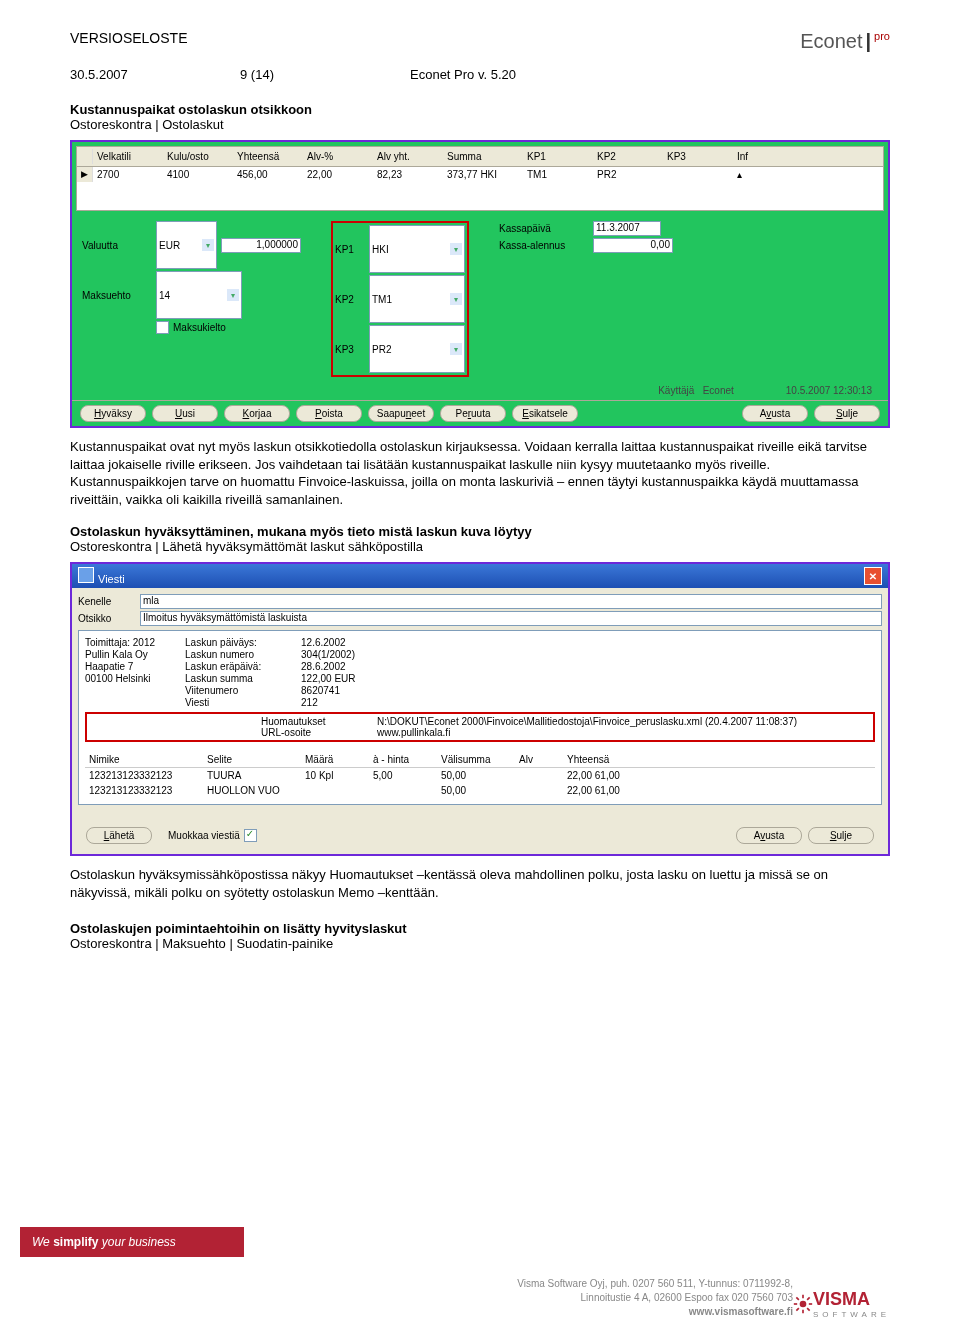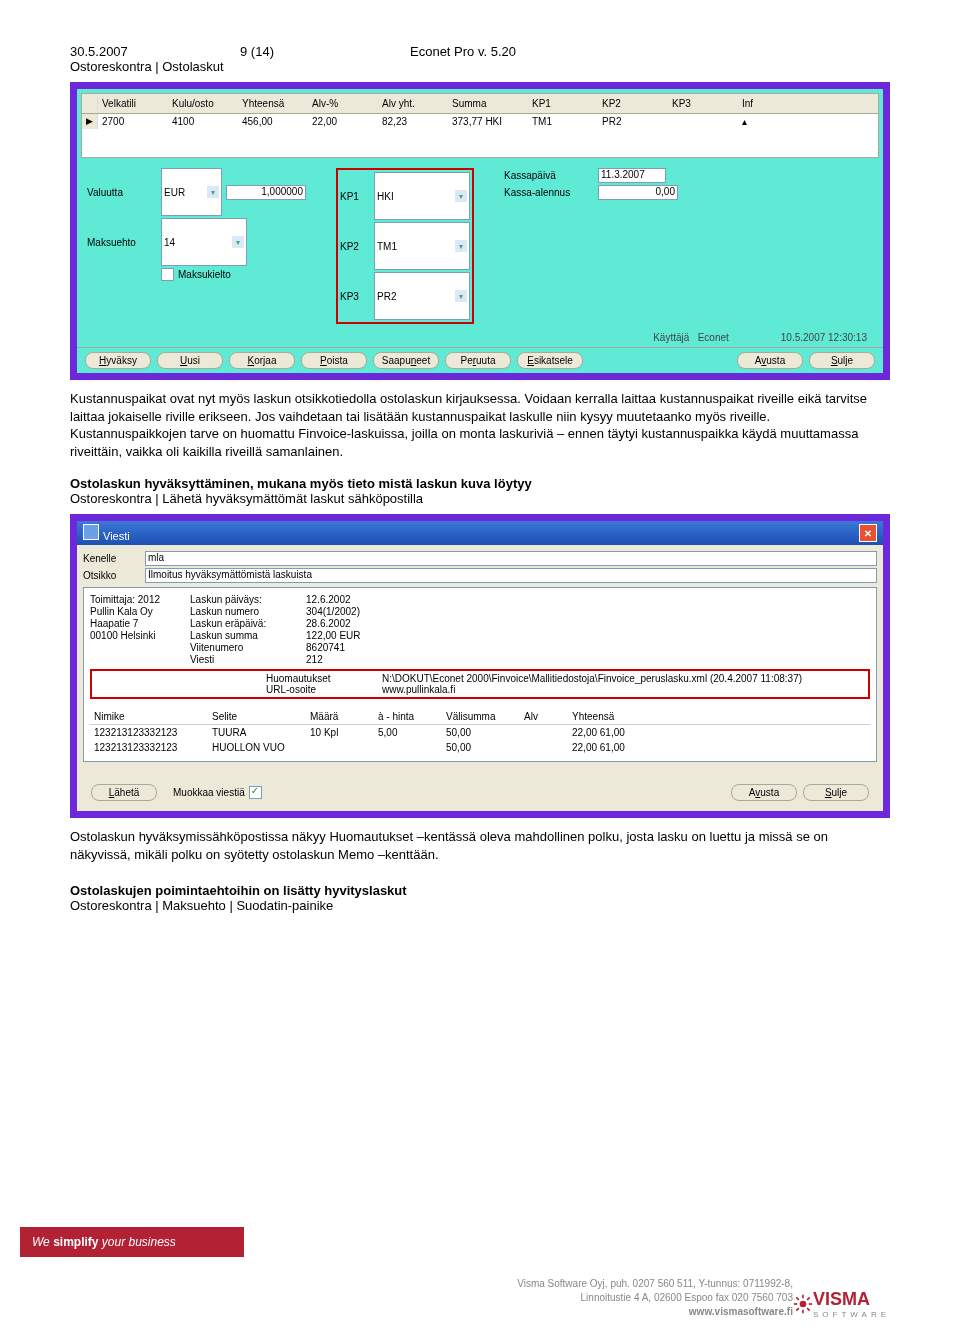--- a/index.html
+++ b/index.html
@@ -7,21 +7,21 @@
   .hdr-top{display:flex;justify-content:space-between;align-items:flex-start}
   .hdr-title{font-size:14px}
   .logo-econet{font-size:20px;color:#555;font-family:Arial}
   .logo-econet .pro{color:#a00;font-size:11px;vertical-align:super}
   .logo-econet .pipe{color:#333;font-weight:bold;margin:0 3px}
   .hdr-sub{display:flex;margin-top:14px;font-size:13px}
   .hdr-sub span{display:inline-block}
   .section-title{font-weight:bold;font-size:13px;margin-top:20px}
   .section-sub{font-size:13px;margin-bottom:8px}
   .para{font-size:13px;line-height:1.35;margin-top:10px}
-  .screenshot{border:7px solid #6d28d9;background:#5eead4;font-size:10px;color:#000}
+  .screenshot{border:2px solid #6d28d9;background:#22c55e;font-size:10px;color:#000}
   .ss1{margin-top:6px}
   
   .grid-hdr{background:#ece9d8;display:flex;border-bottom:1px solid #aca899;padding:2px 0}
   .grid-hdr div,.grid-row div{padding:2px 4px;box-sizing:border-box}
   .grid-wrap{background:#fff;border:1px solid #aca899;margin:4px}
   .grid-row{display:flex;background:#fff}
   .rowmark{width:16px;background:#ece9d8;border-right:1px solid #ddd;text-align:center;font-size:9px}
   .c-sm{width:70px}.c-md{width:80px}
   .form-area{display:flex;gap:30px;padding:6px 10px}
   .form-col{display:flex;flex-direction:column;gap:2px}
@@ -66,26 +66,33 @@
   .visma{display:flex;align-items:center;}
   .visma-sun{width:20px;height:20px;display:inline-block}
   .visma-name{font-family:Arial;font-weight:bold;font-size:18px;color:#b22234}
   .visma-sw{font-size:8px;letter-spacing:4px;color:#888}
   .dsel{color:#4a6;font-size:8px}
 </style>
 </head>
 <body>
 
 <div class="page">
+  <div class="hdr-top">
+    <div class="hdr-title">VERSIOSELOSTE</div>
+    <div class="logo-econet">
+      <span>Econet</span><span class="pipe">|</span><span class="pro">pro</span>
+    </div>
+  </div>
   <div class="hdr-sub">
     <span style="width:170px">30.5.2007</span>
     <span style="width:170px">9 (14)</span>
     <span>Econet Pro v. 5.20</span>
   </div>
 
+  <div class="section-title">Kustannuspaikat ostolaskun otsikkoon</div>
   <div class="section-sub">Ostoreskontra | Ostolaskut</div>
 
   <div class="screenshot ss1">
     <div class="grid-wrap">
       <div class="grid-hdr">
         <div class="rowmark"></div>
         <div class="c-sm">Velkatili</div>
         <div class="c-sm">Kulu/osto</div>
         <div class="c-sm">Yhteensä</div>
         <div class="c-sm">Alv-%</div>

